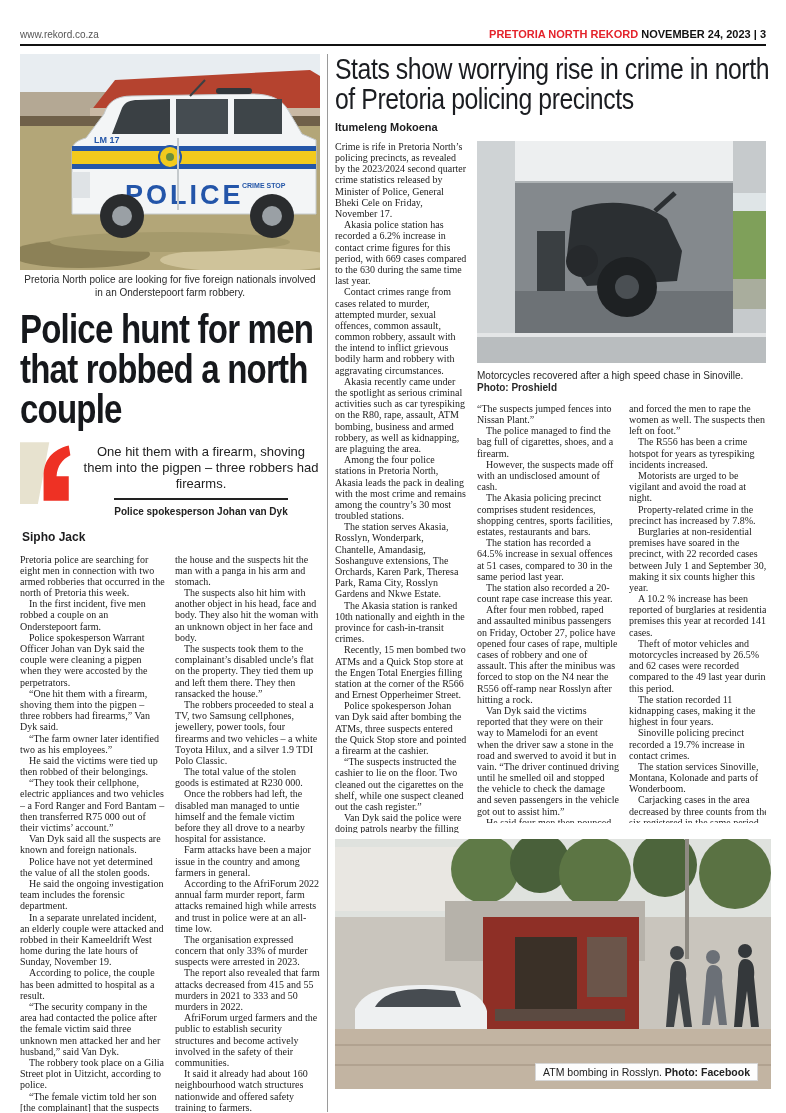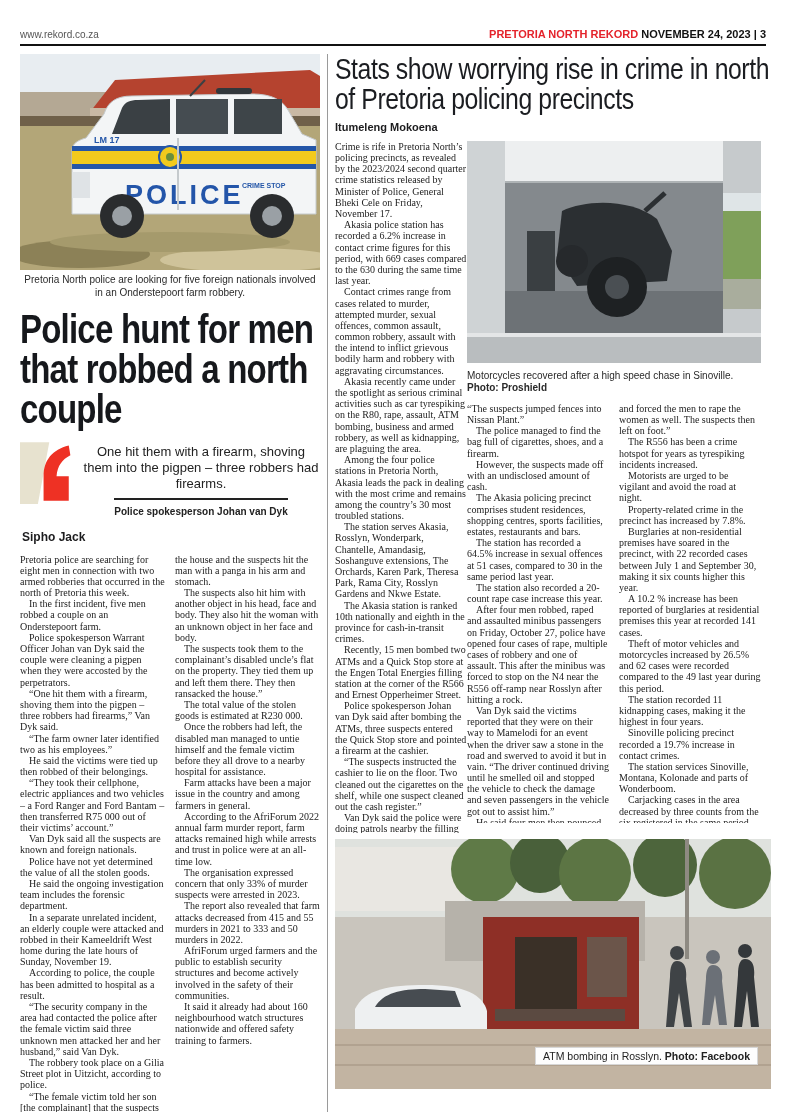--- a/index.html
+++ b/index.html
@@ -27,31 +27,31 @@
   .byline { font-size:12px; font-weight:bold; margin:6px 0 10px 2px; }
   .lcols { display:flex; gap:10px; height:558px; overflow:hidden; }
   .col { width:145px; flex:0 0 145px; font-family:"Liberation Serif", serif; font-size:10px; line-height:1.12; color:#222; overflow:hidden; }
   .col p { text-indent:9px; }
   .col p:first-child { text-indent:0; }
 
   
   .right { flex:1; min-width:0; }
   .rheadline { font-weight:normal; font-size:29px; line-height:1.05; letter-spacing:-0.5px; color:#1b1d21; width:508px; transform:scaleX(0.855); transform-origin:top left; margin-bottom:6px; }
   .rbyline { font-size:11px; font-weight:bold; margin:2px 0 8px 0; }
-  .rgrid { display:flex; height:692px; overflow:hidden; }
+  .rgrid { display:flex; gap:10px; height:692px; overflow:hidden; }
   .rcol1 { width:132px; flex:0 0 132px; font-family:"Liberation Serif", serif; font-size:10px; line-height:1.12; color:#222; overflow:hidden; }
   .rcol1 p, .rsubcol p { text-indent:9px; }
   .rcol1 p:first-child, .rsubcol p:first-child { text-indent:0; }
   .rsub { flex:1; min-width:0; }
   .rcaption { font-size:10px; line-height:1.25; margin:3px 0 8px 0; color:#2a2a2a; }
   .credit { font-weight:bold; }
   .rsubcols { display:flex; gap:10px; height:420px; overflow:hidden; }
   .rsubcol { width:142px; flex:0 0 142px; font-family:"Liberation Serif", serif; font-size:10px; line-height:1.12; color:#222; overflow:hidden; }
   .bphoto-wrap { position:relative; margin-top:6px; }
-  .bcaption { position:absolute; right:8px; bottom:28px; background:#fdfdfd; padding:2px 7px; font-size:10.5px; color:#222; border:1px solid #d6d6d6; }
+  .bcaption { position:absolute; right:8px; bottom:12px; background:#fdfdfd; padding:2px 7px; font-size:10.5px; color:#222; border:1px solid #d6d6d6; }
 </style>
 </head>
 <body>
 
 <div class="page">
 
   <div class="hdr">
     <span class="hdr-url">www.rekord.co.za</span>
     <span class="hdr-right">
       <span class="hdr-pub">PRETORIA NORTH REKORD</span>
@@ -129,20 +129,21 @@
             <p>According to police, the couple has been admitted to hospital as a result.</p>
             <p>“The security company in the area had contacted the police after the female victim said three unknown men attacked her and her husband,” said Van Dyk.</p>
             <p>The robbery took place on a Gilia Street plot in Uitzicht, according to police.</p>
             <p>“The female victim told her son [the complainant] that the suspects pointed a firearm at her husband when they arrived at the gate and forced him to open the burglar door.</p>
           </div>
         <div class="col">
           <div>
               <p>the house and the suspects hit the man with a panga in his arm and stomach.</p>
               <p>The suspects also hit him with another object in his head, face and body. They also hit the woman with an unknown object in her face and body.</p>
               <p>The suspects took them to the complainant’s disabled uncle’s flat on the property. They tied them up and left them there. They then ransacked the house.”</p>
+              <p>The robbers proceeded to steal a TV, two Samsung cellphones, jewellery, power tools, four firearms and two vehicles – a white Toyota Hilux, and a silver 1.9 TDI Polo Classic.</p>
               <p>The total value of the stolen goods is estimated at R230 000.</p>
               <p>Once the robbers had left, the disabled man managed to untie himself and the female victim before they all drove to a nearby hospital for assistance.</p>
               <p>Farm attacks have been a major issue in the country and among farmers in general.</p>
               <p>According to the AfriForum 2022 annual farm murder report, farm attacks remained high while arrests and trust in police were at an all-time low.</p>
               <p>The organisation expressed concern that only 33% of murder suspects were arrested in 2023.</p>
               <p>The report also revealed that farm attacks decreased from 415 and 55 murders in 2021 to 333 and 50 murders in 2022.</p>
               <p>AfriForum urged farmers and the public to establish security structures and become actively involved in the safety of their communities.</p>
               <p>It said it already had about 160 neighbourhood watch structures nationwide and offered safety training to farmers.</p>
             </div>
 

